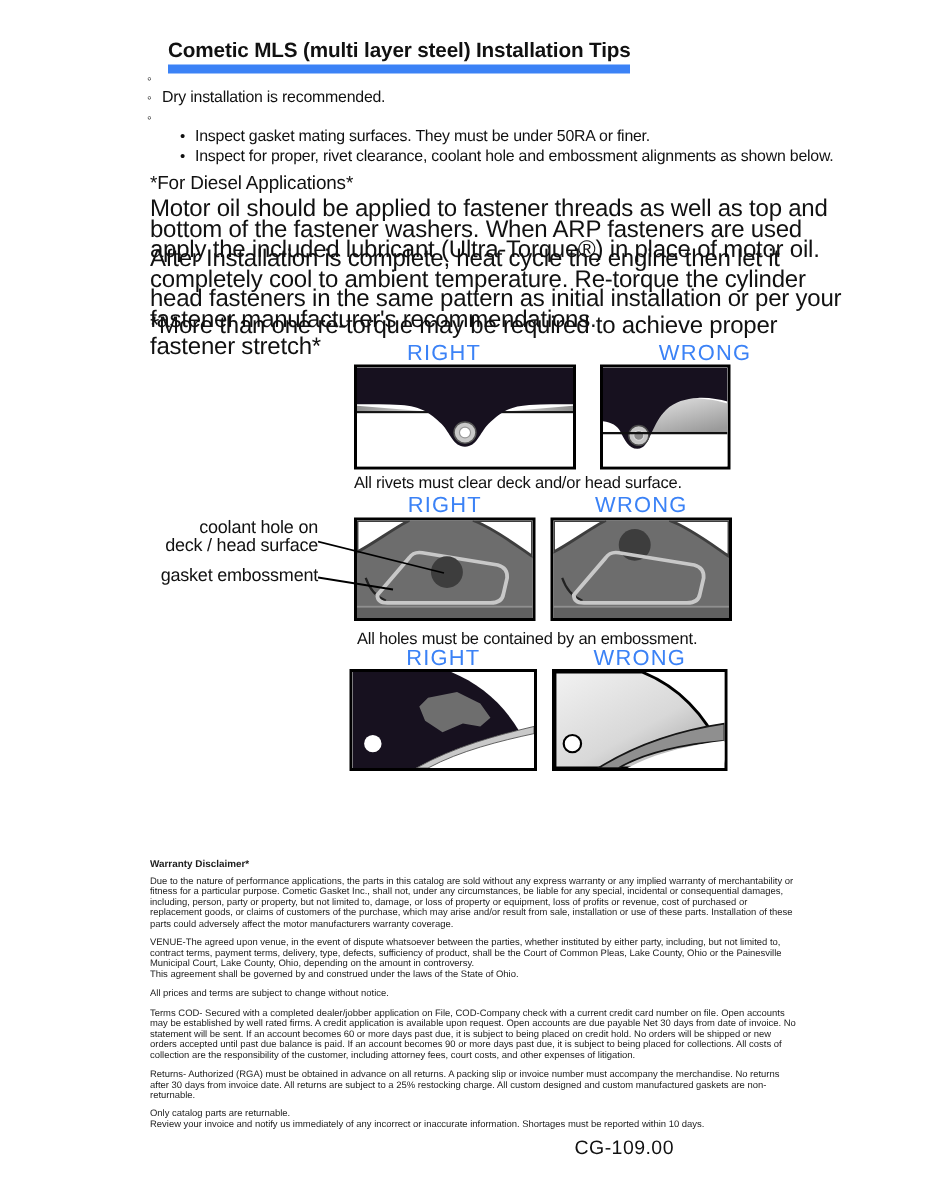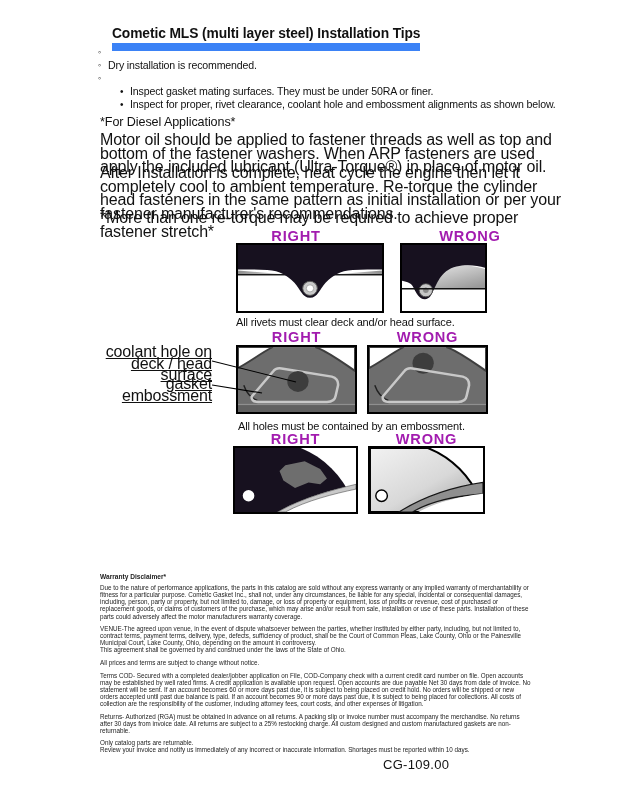--- a/index.html
+++ b/index.html
@@ -2,36 +2,36 @@
 <html><head>
 <meta charset="utf-8">
 <style>
   html,body{margin:0;padding:0;background:#e8e8e8;}
   .page{position:relative;width:618px;height:800px;background:#ffffff;overflow:hidden;
         font-family:"Liberation Sans", sans-serif;color:#111;}
   .abs{position:absolute;}
 
   
   .title{left:112px;top:26px;font-size:13.8px;font-weight:bold;letter-spacing:-0.1px;
-         border-bottom:8px solid #3b82f6;padding-bottom:2px;line-height:15px;}
+         border-bottom:6px solid #3b82f6;padding-bottom:2px;line-height:15px;}
 
   
   .bullets{left:98px;top:46px;width:470px;font-size:10.6px;letter-spacing:-0.15px;line-height:13px;}
   .brow{display:flex;}
   .brow .m{width:10px;flex:0 0 10px;text-align:left;font-size:9px;line-height:13px;}
   .brow.sub{padding-left:22px;}
   .brow.sub .m{font-size:10px;}
 
   
   .diesel-h{left:100px;top:115px;font-size:12.6px;font-weight:normal;letter-spacing:-0.1px;}
   .para{left:100px;width:462px;font-size:16px;line-height:13.6px;letter-spacing:-0.15px;margin:0;}
   .para1{top:133px;} .para2{top:166px;} .para3{top:211px;}
 
   
-  .figlbl{font-size:14.6px;letter-spacing:0.8px;color:#a21caf;text-align:center;line-height:15px;font-weight:bold;}
+  .figlbl{font-size:14.6px;letter-spacing:0.8px;color:#3b82f6;text-align:center;line-height:15px;}
   .lbl1r{left:236px;top:229px;width:120px;}
   .lbl1w{left:400px;top:229px;width:140px;}
   .lbl2r{left:236px;top:330px;width:121px;}
   .lbl2w{left:367px;top:330px;width:121px;}
   .lbl3r{left:233px;top:432px;width:125px;}
   .lbl3w{left:368px;top:432px;width:117px;}
 
   
   .panel{border:2px solid #000;box-sizing:border-box;background:#fff;}
   .panel svg{display:block;width:100%;height:100%;}
@@ -42,21 +42,21 @@
   .pE{left:233px;top:446px;width:125px;height:68px;}
   .pF{left:368px;top:446px;width:117px;height:68px;}
 
   
   .cap{font-size:11px;letter-spacing:-0.15px;color:#111;line-height:13px;}
   .cap1{left:236px;top:316px;}
   .cap2{left:238px;top:420px;}
   .cap3{left:236px;top:517px;}
 
   
-  .ann{left:92px;width:120px;text-align:right;font-size:16px;line-height:11.5px;letter-spacing:-0.15px;text-decoration:underline;}
+  .ann{left:92px;width:120px;text-align:right;font-size:12px;line-height:11.5px;letter-spacing:-0.15px;}
   .ann1{top:346px;} .ann2{top:378px;}
   .leaders{left:212px;top:352px;width:92px;height:46px;pointer-events:none;z-index:5;}
 
   
   .disc{left:100px;top:573px;width:433px;color:#1c1c1c;}
   .disc .h{font-size:6.6px;font-weight:bold;margin:0 0 4px 0;line-height:7.2px;}
   .disc p{font-size:6.3px;line-height:7.1px;margin:0 0 5.5px 0;letter-spacing:0;}
   .disc p.tight{margin-bottom:0;}
 
   

